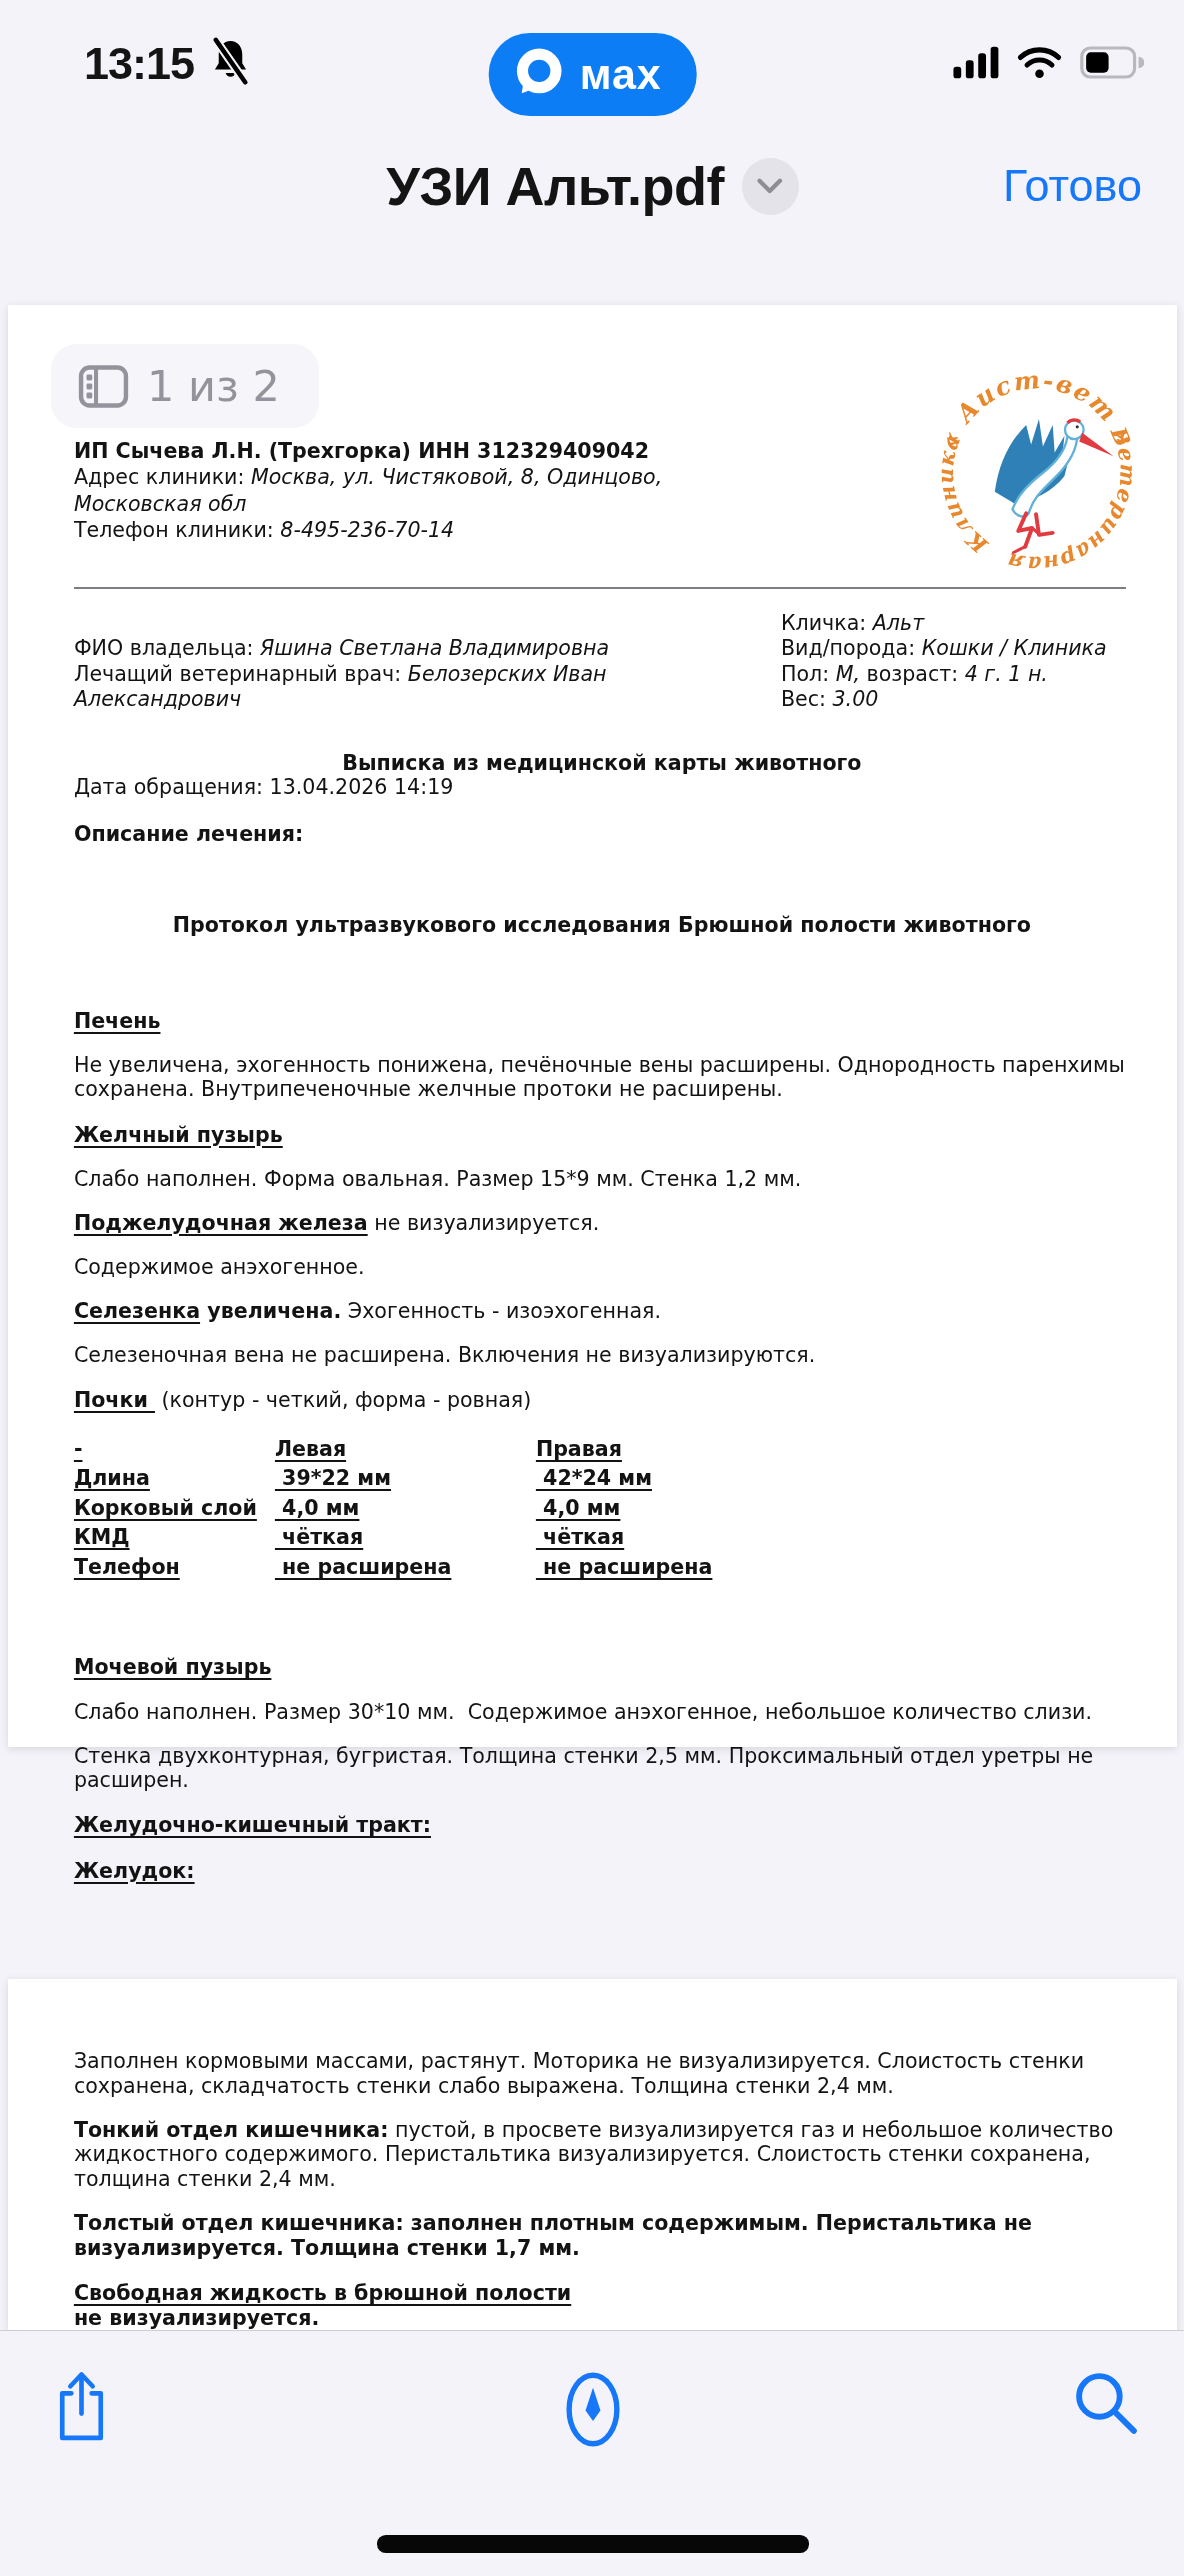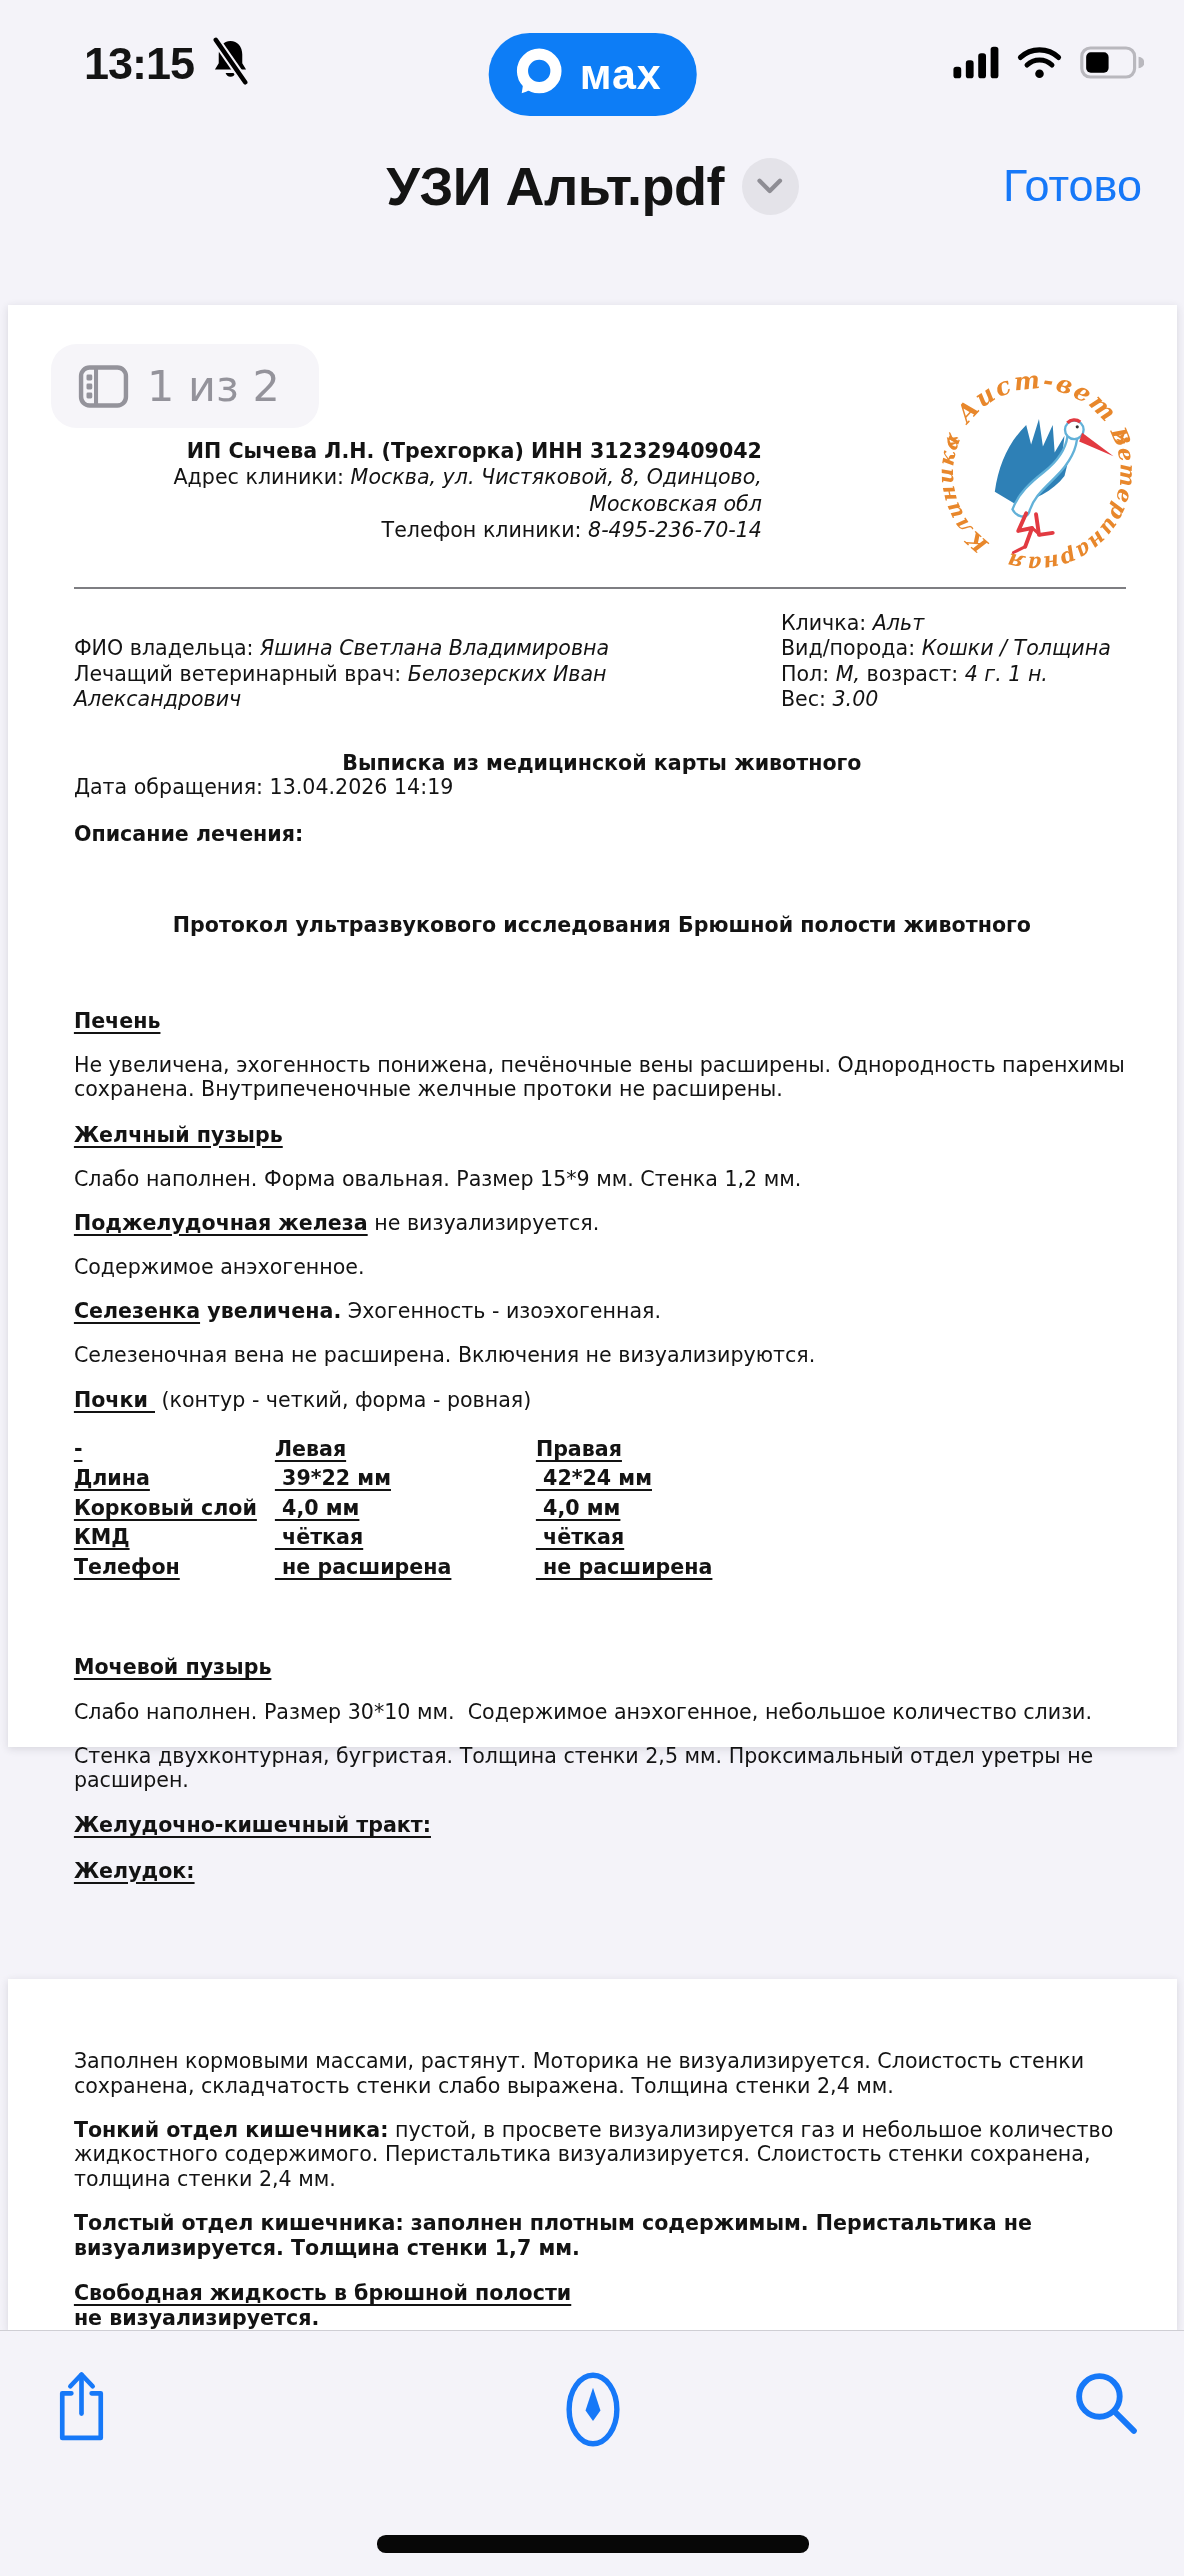--- a/index.html
+++ b/index.html
@@ -38,21 +38,21 @@
   .doc{font-family:"DejaVu Sans",sans-serif;font-size:20.6px;line-height:24.6px;color:#131313;}
   
   .page-indicator{
     display:inline-flex;align-items:center;gap:17.7px;margin:39px 0 0 43px;
     background:#f6f5f9;border-radius:25.5px;padding:19.6px 39px 19.6px 27.5px;cursor:pointer;
   }
   .page-indicator span{font-size:43px;color:#94939b;}
   
   .clinic{margin:9.8px 0 0 66px;width:688px;}
   .clinic .l1{font-weight:700;}
-  .clinic div{line-height:26.5px;text-align:right;}
+  .clinic div{line-height:26.5px;}
   .logo{position:absolute;top:61px;right:33px;}
   .divider{margin:43px 51px 0 66px;border-top:2px solid #7e7e82;}
   
   .owner{display:flex;margin:21.6px 47px 0 66px;line-height:25.5px;}
   .owner-left{width:668px;padding-top:25.5px;}
   .owner-right{flex:1;padding-left:39px;}
   
   .content{padding:0 47px 0 66px;}
   .content .p{margin-top:19.6px;white-space:pre-wrap;}
   .content .h{margin-top:20.6px;white-space:pre-wrap;}
@@ -182,21 +182,21 @@
 
     <div class="divider"></div>
 
     <div class="owner">
       <div class="owner-left" id="ownerLeft">
           <div><span>ФИО владельца: </span><span class="i">Яшина Светлана Владимировна</span></div>
           <div><span>Лечащий ветеринарный врач: </span><span class="i">Белозерских Иван Александрович</span></div>
         </div>
       <div class="owner-right" id="ownerRight">
           <div><span>Кличка: </span><span class="i">Альт</span></div>
-          <div><span>Вид/порода: </span><span class="i">Кошки / Толщина</span></div>
+          <div><span>Вид/порода: </span><span class="i">Кошки / Клиника</span></div>
           <div><span>Пол: </span><span class="i">М, </span><span>возраст: </span><span class="i">4 г. 1 н.</span></div>
           <div><span>Вес: </span><span class="i">3.00</span></div>
         </div>
     </div>
 
     <div class="content" id="page1Content">
         <div class="pc">Выписка из медицинской карты животного</div>
         <div class="p tight"><span>Дата обращения: 13.04.2026 14:19</span></div>
         <div class="p" style="margin-top: 22.6px;"><span class="b">Описание лечения:</span></div>
         <div class="pc" style="margin-top: 66px;">Протокол ультразвукового исследования Брюшной полости животного</div>

